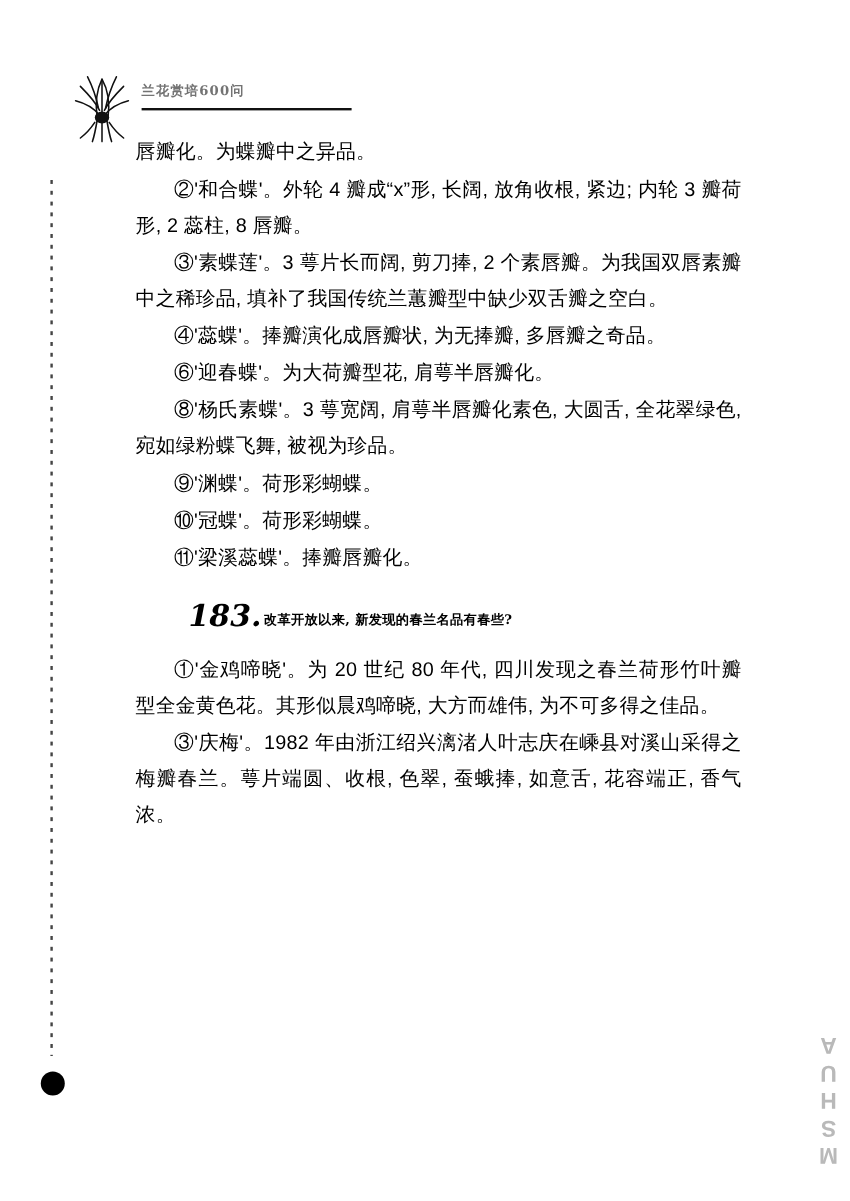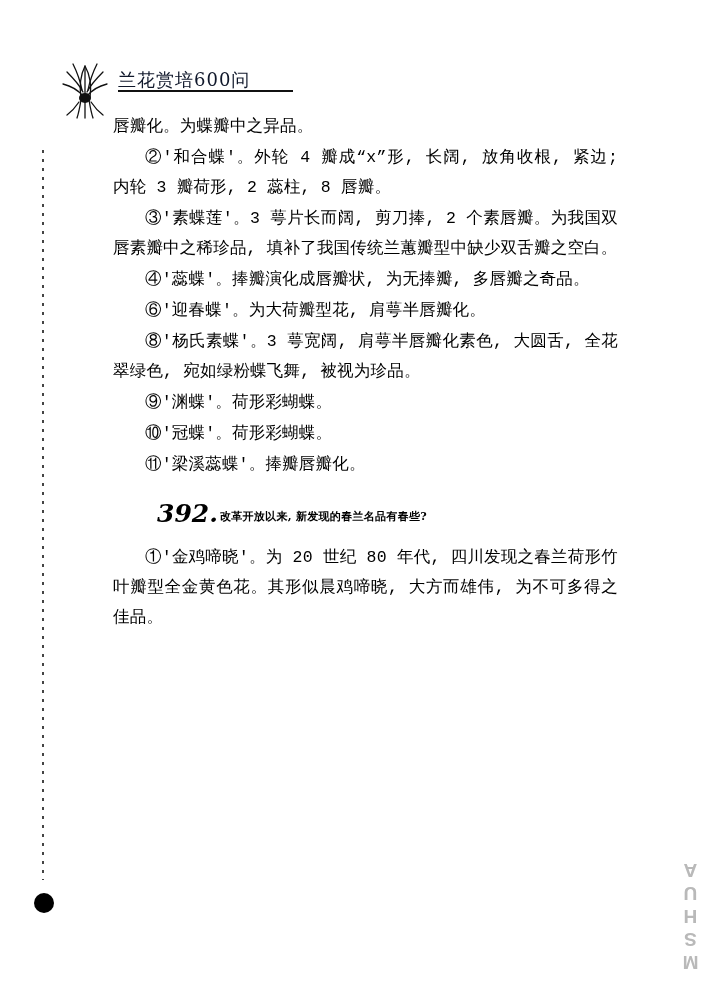--- a/index.html
+++ b/index.html
@@ -25,24 +25,24 @@
   
   .header {
     position: absolute;
     left: 118px;
     top: 68px;
     width: 300px;
     height: 26px;
   }
   .header-title {
     font-family: "DejaVu Serif", "Liberation Serif", serif;
-    font-weight: normal;
-    font-size: 18px;
+    font-weight: bold;
+    font-size: 11px;
     letter-spacing: 1px;
-    color: #0f172a;
+    color: #737373;
     position: relative;
     z-index: 2;
   }
   .header-rule {
     position: absolute;
     left: 0;
     top: 22px;
     width: 175px;
     height: 2px;
     background: #111;
@@ -86,21 +86,21 @@
     top: 112px;
     width: 505px;
   }
   p.para {
     margin: 0 0 1px 0;
     font-size: 16.5px;
     line-height: 30px;
     text-align: justify;
     text-justify: inter-ideograph;
     letter-spacing: 0.2px;
-    font-family: Liberation Mono, monospace;
+    font-family: Liberation Sans, sans-serif;
   }
   p.indent {
     text-indent: 32px;
   }
   .qnum {
     display: inline-block;
     font-family: "DejaVu Serif", "Liberation Serif", serif;
     font-style: italic;
     font-weight: bold;
     font-size: 25px;
@@ -178,22 +178,23 @@
     <p class="para indent">②'和合蝶'。外轮 4 瓣成“x”形, 长阔, 放角收根, 紧边; 内轮 3 瓣荷形, 2 蕊柱, 8 唇瓣。</p>
     <p class="para indent">③'素蝶莲'。3 萼片长而阔, 剪刀捧, 2 个素唇瓣。为我国双唇素瓣中之稀珍品, 填补了我国传统兰蕙瓣型中缺少双舌瓣之空白。</p>
     <p class="para indent">④'蕊蝶'。捧瓣演化成唇瓣状, 为无捧瓣, 多唇瓣之奇品。</p>
     <p class="para indent">⑥'迎春蝶'。为大荷瓣型花, 肩萼半唇瓣化。</p>
     <p class="para indent">⑧'杨氏素蝶'。3 萼宽阔, 肩萼半唇瓣化素色, 大圆舌, 全花翠绿色, 宛如绿粉蝶飞舞, 被视为珍品。</p>
     <p class="para indent">⑨'渊蝶'。荷形彩蝴蝶。</p>
     <p class="para indent">⑩'冠蝶'。荷形彩蝴蝶。</p>
     <p class="para indent">⑪'梁溪蕊蝶'。捧瓣唇瓣化。</p>
 
     <h2 class="qheading">
-      <span class="qnum">392.</span><span class="qtext">改革开放以来, 新发现的春兰名品有春些?</span>
+      <span class="qnum">183.</span><span class="qtext">改革开放以来, 新发现的春兰名品有春些?</span>
     </h2>
 
     <p class="para indent">①'金鸡啼晓'。为 20 世纪 80 年代, 四川发现之春兰荷形竹叶瓣型全金黄色花。其形似晨鸡啼晓, 大方而雄伟, 为不可多得之佳品。</p>
+    <p class="para indent">③'庆梅'。1982 年由浙江绍兴漓渚人叶志庆在嵊县对溪山采得之梅瓣春兰。萼片端圆、收根, 色翠, 蚕蛾捧, 如意舌, 花容端正, 香气浓。</p>
 
   </div>
 
   <div class="watermark">MSHUA</div>
 
 </div>
 
 </body></html>

